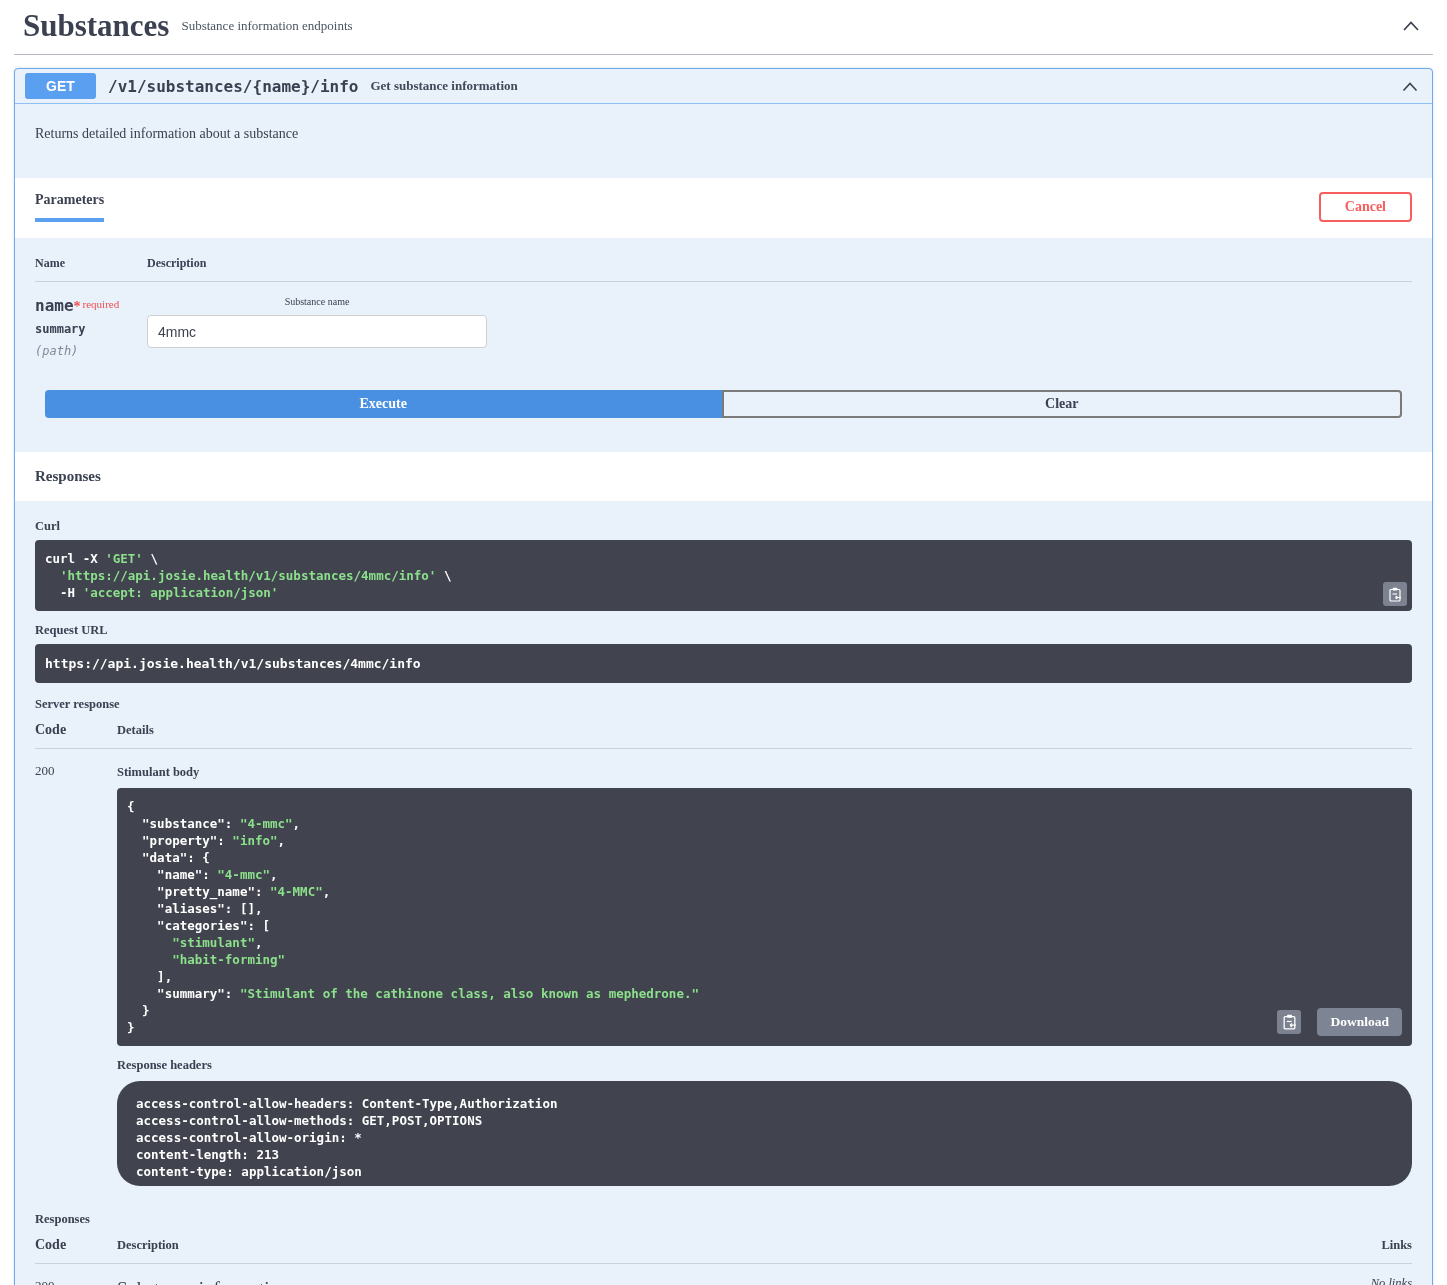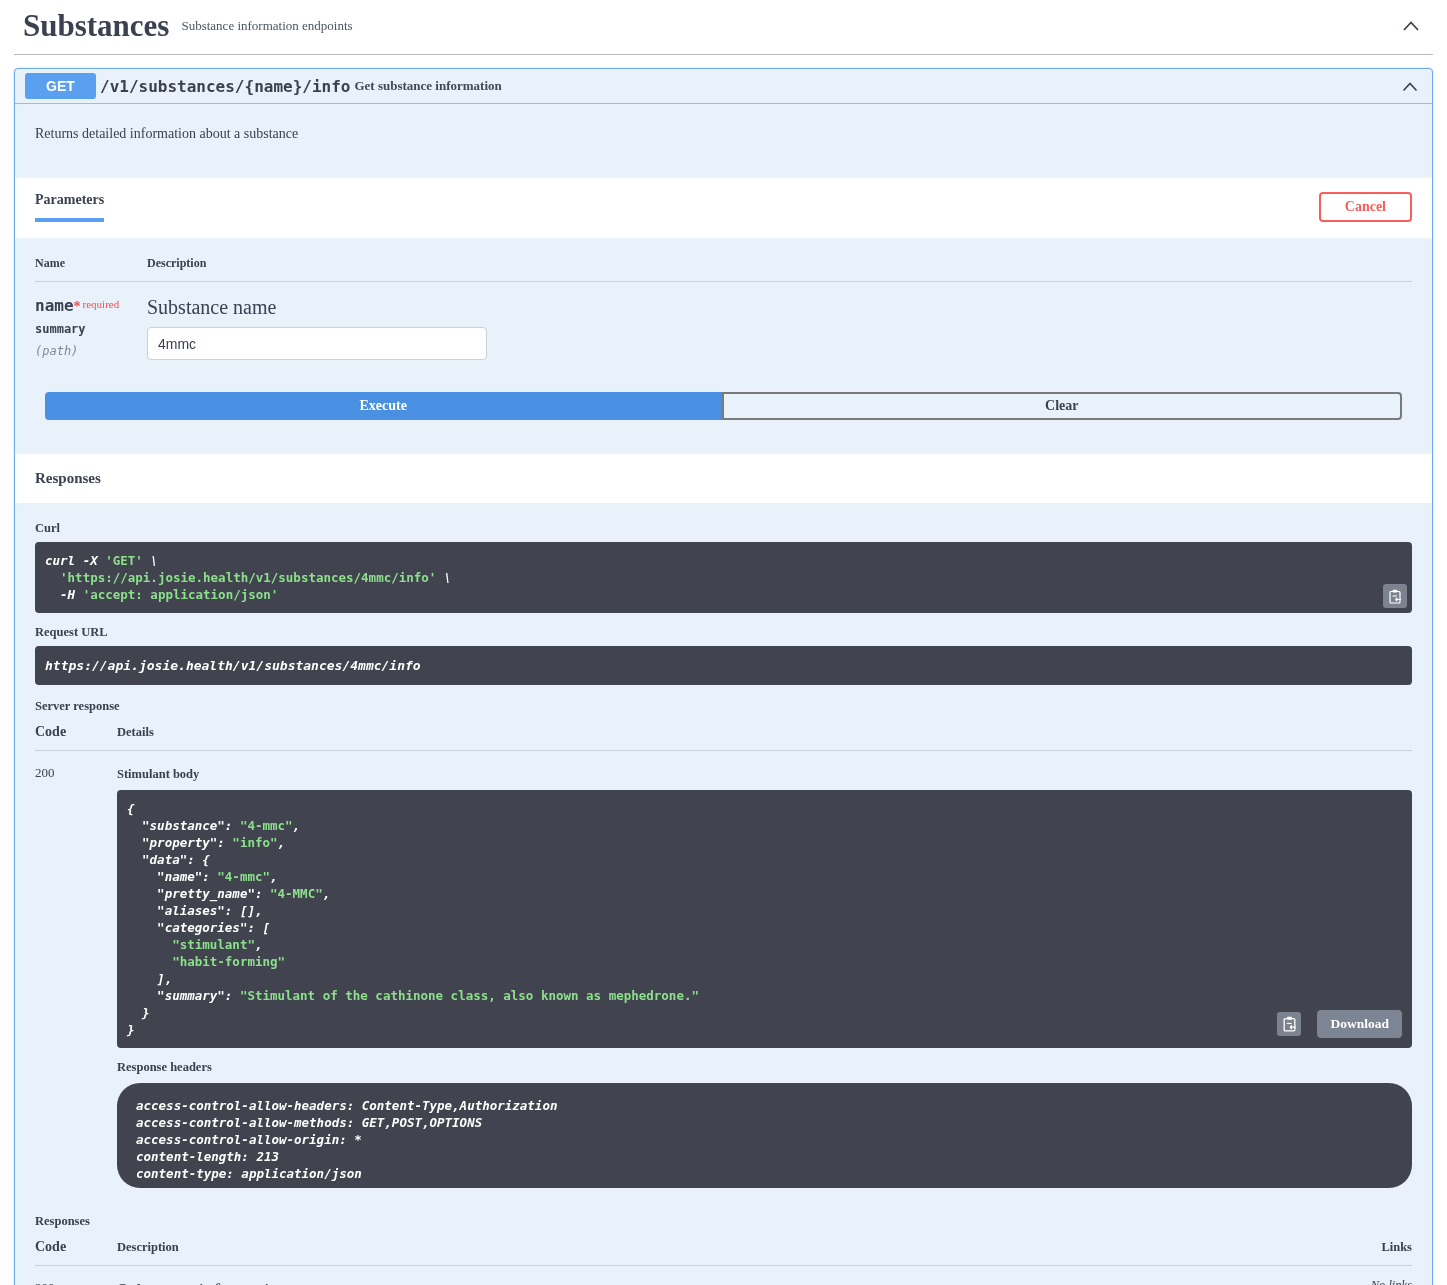--- a/index.html
+++ b/index.html
@@ -9,21 +9,21 @@
   
   .section-header { margin:0 14px; padding:8px 9px 10px; border-bottom:1px solid #b6bac0;
     display:flex; align-items:center; }
   .section-title { font-size:31px; font-weight:bold; color:#3b4151; }
   .section-subtitle { font-size:13px; font-weight:normal; color:#4a5562; margin-left:12px; }
   .collapse-btn { margin-left:auto; background:none; border:none; cursor:pointer; padding:2px; }
 
   
   .opblock { margin:13px 14px 0; border:1px solid #6aabf2; border-radius:4px;
     background:#e9f1fb; box-shadow:0 0 3px rgba(0,0,0,.15); }
-  .opblock-summary { display:flex; align-items:center; padding:4px 10px; gap:4px;
+  .opblock-summary { display:flex; align-items:center; padding:4px 10px; gap:12px;
     border-bottom:1px solid #8fc0f5; }
   .method-badge { background:#5b9ff0; color:#fff; font-family:"Liberation Sans",sans-serif;
     font-weight:bold; font-size:14px; border-radius:3px; width:71px; text-align:center;
     padding:5px 0; }
   .op-path { font-family:"DejaVu Sans Mono",monospace; font-weight:bold; font-size:16px;
     color:#3b4151; }
   .op-summary-text { font-size:13px; color:#404a58;font-weight:bold; }
   .opblock-summary .collapse-btn { margin-left:auto; }
 
   .op-description { padding:22px 20px 36px; font-size:14px; color:#3b4151; }
@@ -45,40 +45,40 @@
   .t-hr { border:none; border-top:1px solid rgba(59,65,81,.18); margin:10px 0 14px; }
   .p-row { display:flex; }
   .p-row .c1 { width:112px; }
   .pname { font-family:"DejaVu Sans Mono",monospace; font-weight:bold; font-size:16px; }
   .pname .star { color:#f04f4f; font-family:"Liberation Serif",serif; font-size:14px; }
   .pname .req { color:#f04f4f; font-family:"Liberation Serif",serif; font-weight:normal;
     font-size:11px; vertical-align:3px; margin-left:2px; }
   .ptype { font-family:"DejaVu Sans Mono",monospace; font-weight:bold; font-size:12px; margin-top:7px; }
   .pin { font-family:"DejaVu Sans Mono",monospace; font-style:italic; font-size:12px;
     color:#808a99; margin-top:8px; }
-  .pdesc { font-size:20px; }
+  .pdesc { font-size:10px;text-align:center; }
   .param-input { display:block; margin-top:8px; width:340px; height:33px; border:1px solid #d0d0d0;
     border-radius:4px; font-family:"Liberation Sans",sans-serif; font-size:14px;
     padding:0 10px; color:#3b4151; background:#fff; }
 
   
   .execute-row { display:flex; margin:4px 30px 34px; height:28px; }
   .execute-btn { flex:1; background:#4990e2; color:#fff; border:none; border-radius:4px 0 0 4px;
     font-family:"Liberation Serif",serif; font-weight:bold; font-size:14px; cursor:pointer; }
   .clear-btn { flex:1; background:transparent; border:2px solid #7a7a7a; border-radius:0 4px 4px 0;
     color:#3b4151; font-family:"Liberation Serif",serif; font-weight:bold; font-size:14px; cursor:pointer; }
 
   
   .responses-body { padding:18px 20px 0; }
   .blk-label { font-weight:bold; font-size:12.5px; color:#3b4151; margin-bottom:6px; }
   .code-block { background:#41444e; border-radius:4px; padding:10px; position:relative;
     margin-bottom:12px; }
   .code-line { white-space:pre; font-family:"DejaVu Sans Mono",monospace; font-weight:bold;
     font-size:12.5px; line-height:17px; }
-  .tok-w { color:#ffffff;font-style:italic; }
+  .tok-w { color:#ffffff; }
   .tok-g { color:#8ce08c; }
   .url-block .code-line { font-size:13px; line-height:15px; padding:2px 0; }
   .copy-btn { width:24px; height:24px; background:#7c8290; border:none; border-radius:3px;
     display:flex; align-items:center; justify-content:center; cursor:pointer; }
   .curl-copy { position:absolute; right:5px; bottom:5px; }
   .body-controls { position:absolute; right:10px; bottom:10px; display:flex; gap:16px;
     align-items:center; }
   .download-btn { background:#7d8493; color:#fff; border:none; border-radius:4px;
     font-family:"Liberation Serif",serif; font-weight:bold; font-size:13.5px;
     padding:6px 13px; cursor:pointer; }

